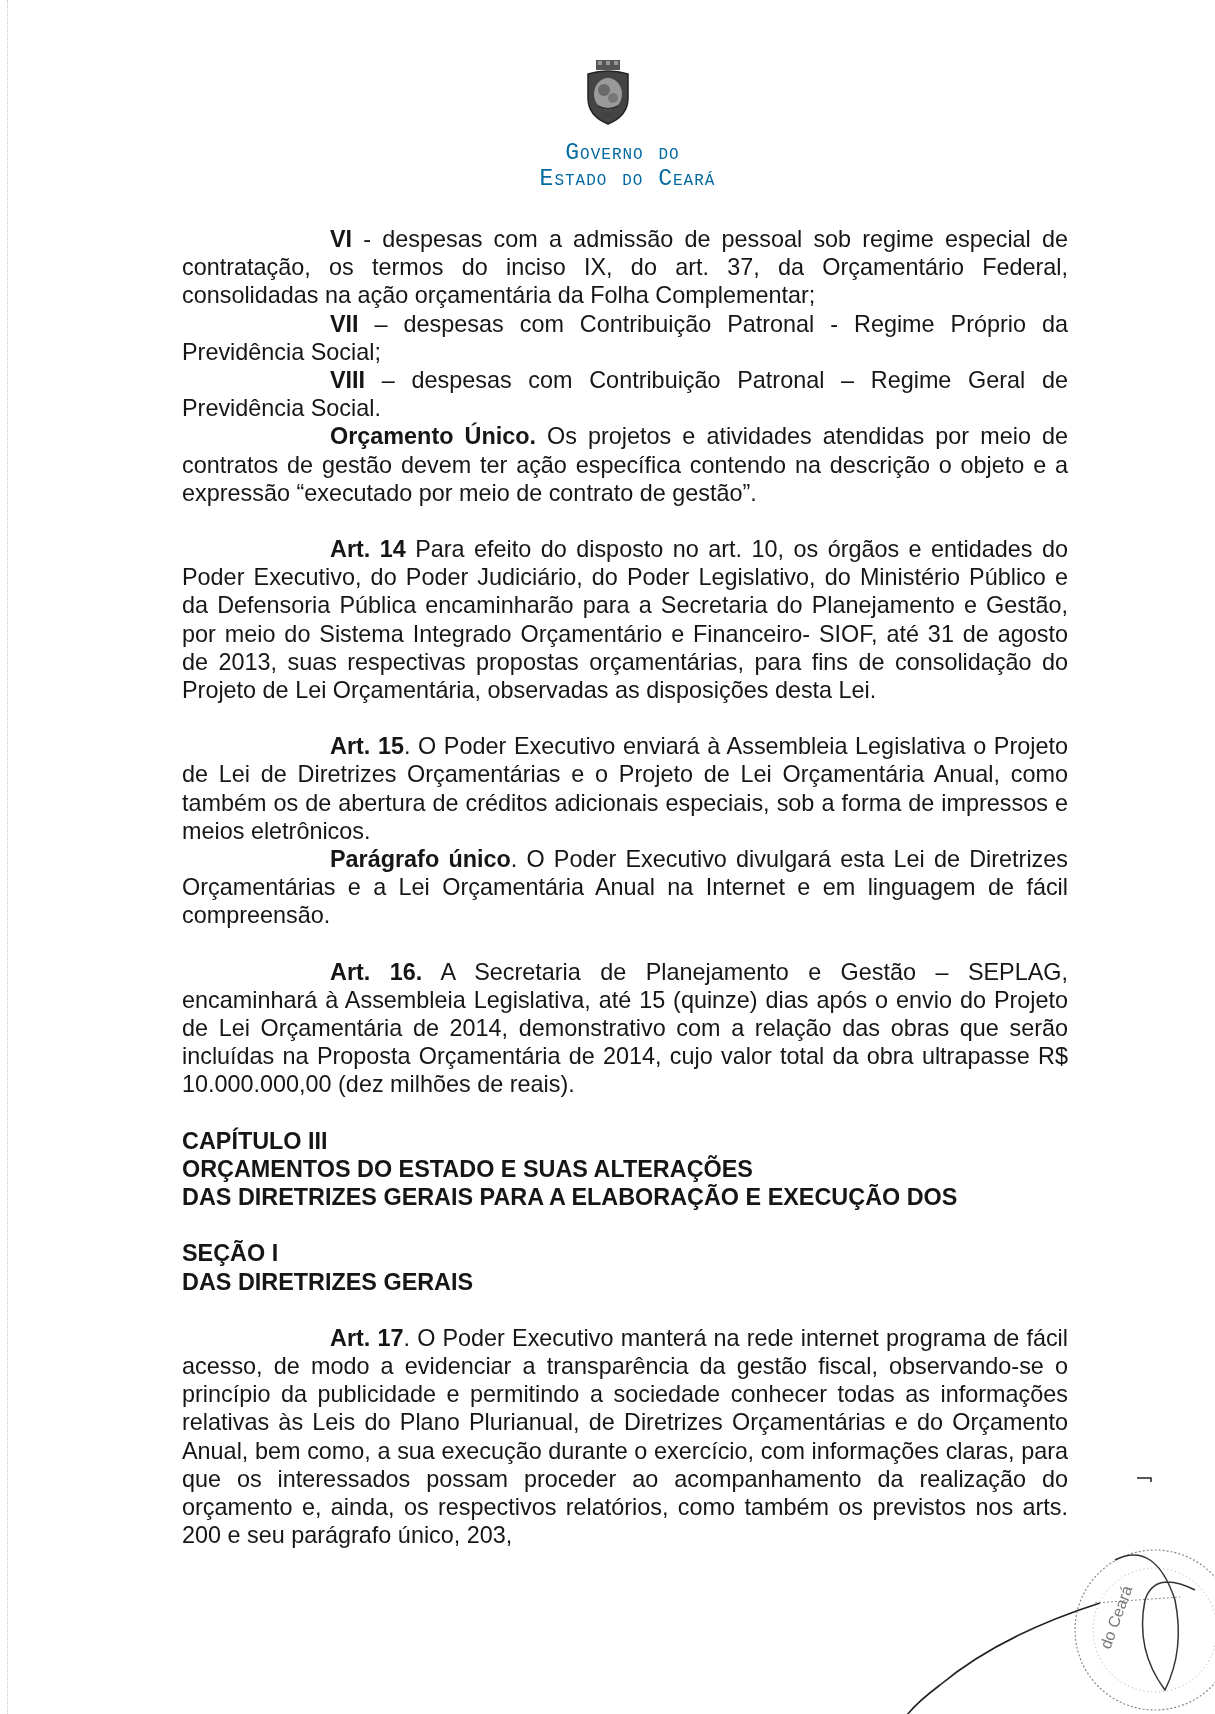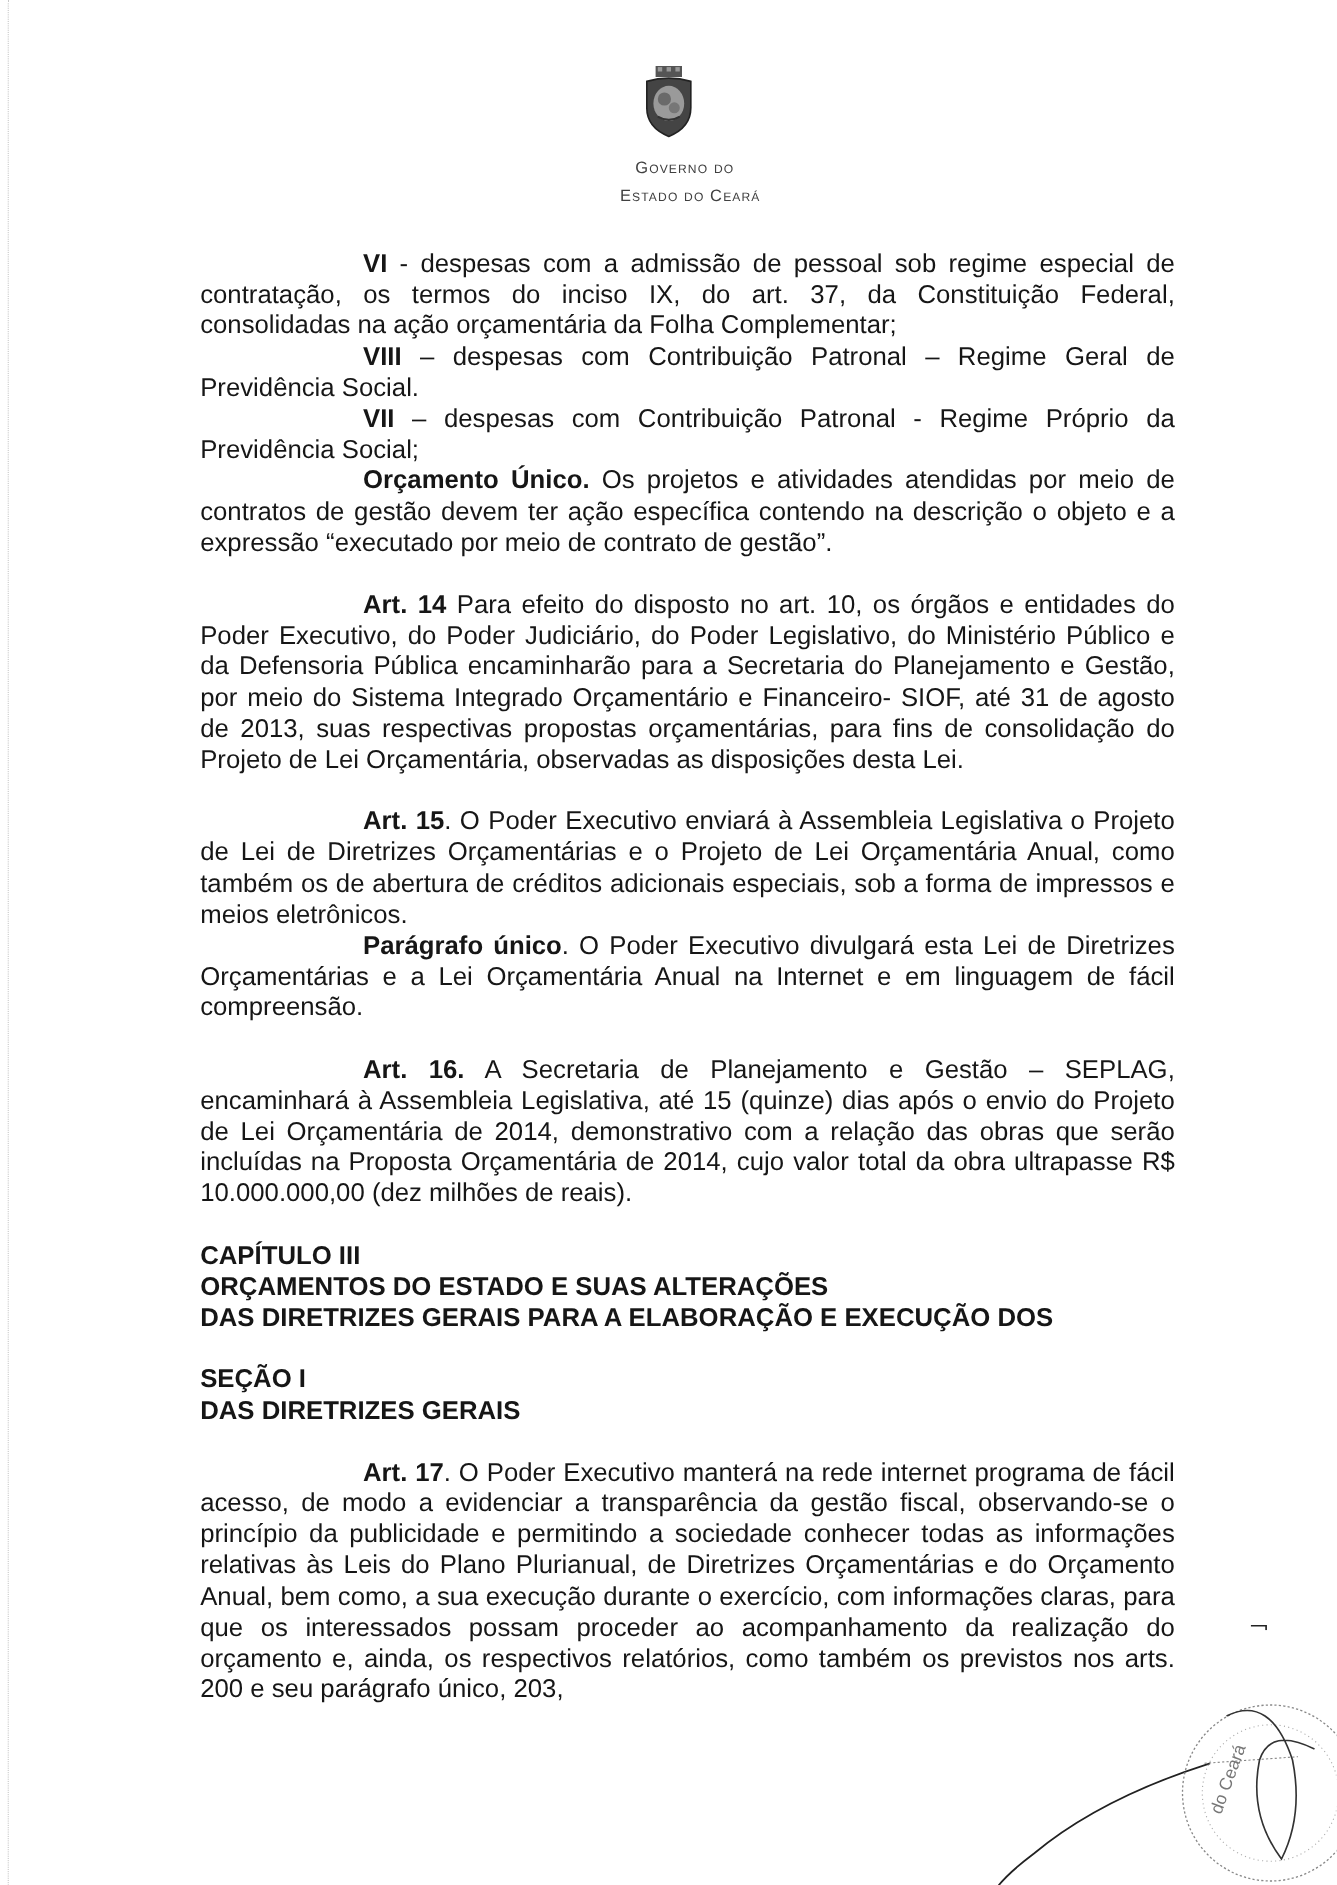--- a/index.html
+++ b/index.html
@@ -30,25 +30,25 @@
       width: 1215px;
       text-align: center;
     }
     .crest {
       display: block;
       margin: 0 auto;
       width: 52px;
       height: 70px;
     }
     .gov-line {
-      font-family: Liberation Sans, sans-serif;
-      font-size: 15px;
+      font-family: Liberation Mono, monospace;
+      font-size: 23px;
       line-height: 26px;
       letter-spacing: 1px;
-      color: #404040;
+      color: #0369a1;
       font-variant: small-caps;
     }
     .gov-line1 { margin-top: 12px; margin-left: 30px; }
     .gov-line2 { margin-left: 40px; }
 
     .body-text {
       position: absolute;
       left: 182px;
       top: 225px;
       width: 886px;
@@ -103,23 +103,23 @@
     <ellipse cx="26" cy="36" rx="14" ry="16" fill="#9a9a9a"></ellipse>
     <circle cx="22" cy="32" r="6" fill="#6a6a6a"></circle>
     <circle cx="31" cy="40" r="5" fill="#777"></circle>
     <path d="M16 48 Q26 54 36 48" stroke="#333" fill="none" stroke-width="2"></path>
   </svg>
   <div class="gov-line gov-line1">Governo do</div>
   <div class="gov-line gov-line2">Estado do Ceará</div>
 </div>
 
 <div class="body-text">
-  <p class="para"><span class="lbl">VI</span><span> - despesas com a admissão de pessoal sob regime especial de contratação, os termos do inciso IX, do art. 37, da Constituição Federal, consolidadas na ação orçamentária da Folha Complementar;</span></p>
+  <p class="para"><span class="lbl">VI</span><span> - despesas com a admissão de pessoal sob regime especial de contratação, os termos do inciso IX, do art. 37, da Orçamentário Federal, consolidadas na ação orçamentária da Folha Complementar;</span></p>
+  <p class="para"><span class="lbl">VII</span><span> – despesas com Contribuição Patronal - Regime Próprio da Previdência Social;</span></p>
   <p class="para"><span class="lbl">VIII</span><span> – despesas com Contribuição Patronal – Regime Geral de Previdência Social.</span></p>
-  <p class="para"><span class="lbl">VII</span><span> – despesas com Contribuição Patronal - Regime Próprio da Previdência Social;</span></p>
   <p class="para"><span class="lbl">Orçamento Único.</span><span> Os projetos e atividades atendidas por meio de contratos de gestão devem ter ação específica contendo na descrição o objeto e a expressão “executado por meio de contrato de gestão”.</span></p>
 
   <div class="gap"></div>
 
   <p class="para"><span class="lbl">Art. 14</span><span> Para efeito do disposto no art. 10, os órgãos e entidades do Poder Executivo, do Poder Judiciário, do Poder Legislativo, do Ministério Público e da Defensoria Pública encaminharão para a Secretaria do Planejamento e Gestão, por meio do Sistema Integrado Orçamentário e Financeiro- SIOF, até 31 de agosto de 2013, suas respectivas propostas orçamentárias, para fins de consolidação do Projeto de Lei Orçamentária, observadas as disposições desta Lei.</span></p>
 
   <div class="gap"></div>
 
   <p class="para"><span class="lbl">Art. 15</span><span>. O Poder Executivo enviará à Assembleia Legislativa o Projeto de Lei de Diretrizes Orçamentárias e o Projeto de Lei Orçamentária Anual, como também os de abertura de créditos adicionais especiais, sob a forma de impressos e meios eletrônicos.</span></p>
   <p class="para"><span class="lbl">Parágrafo único</span><span>. O Poder Executivo divulgará esta Lei de Diretrizes Orçamentárias e a Lei Orçamentária Anual na Internet e em linguagem de fácil compreensão.</span></p>

